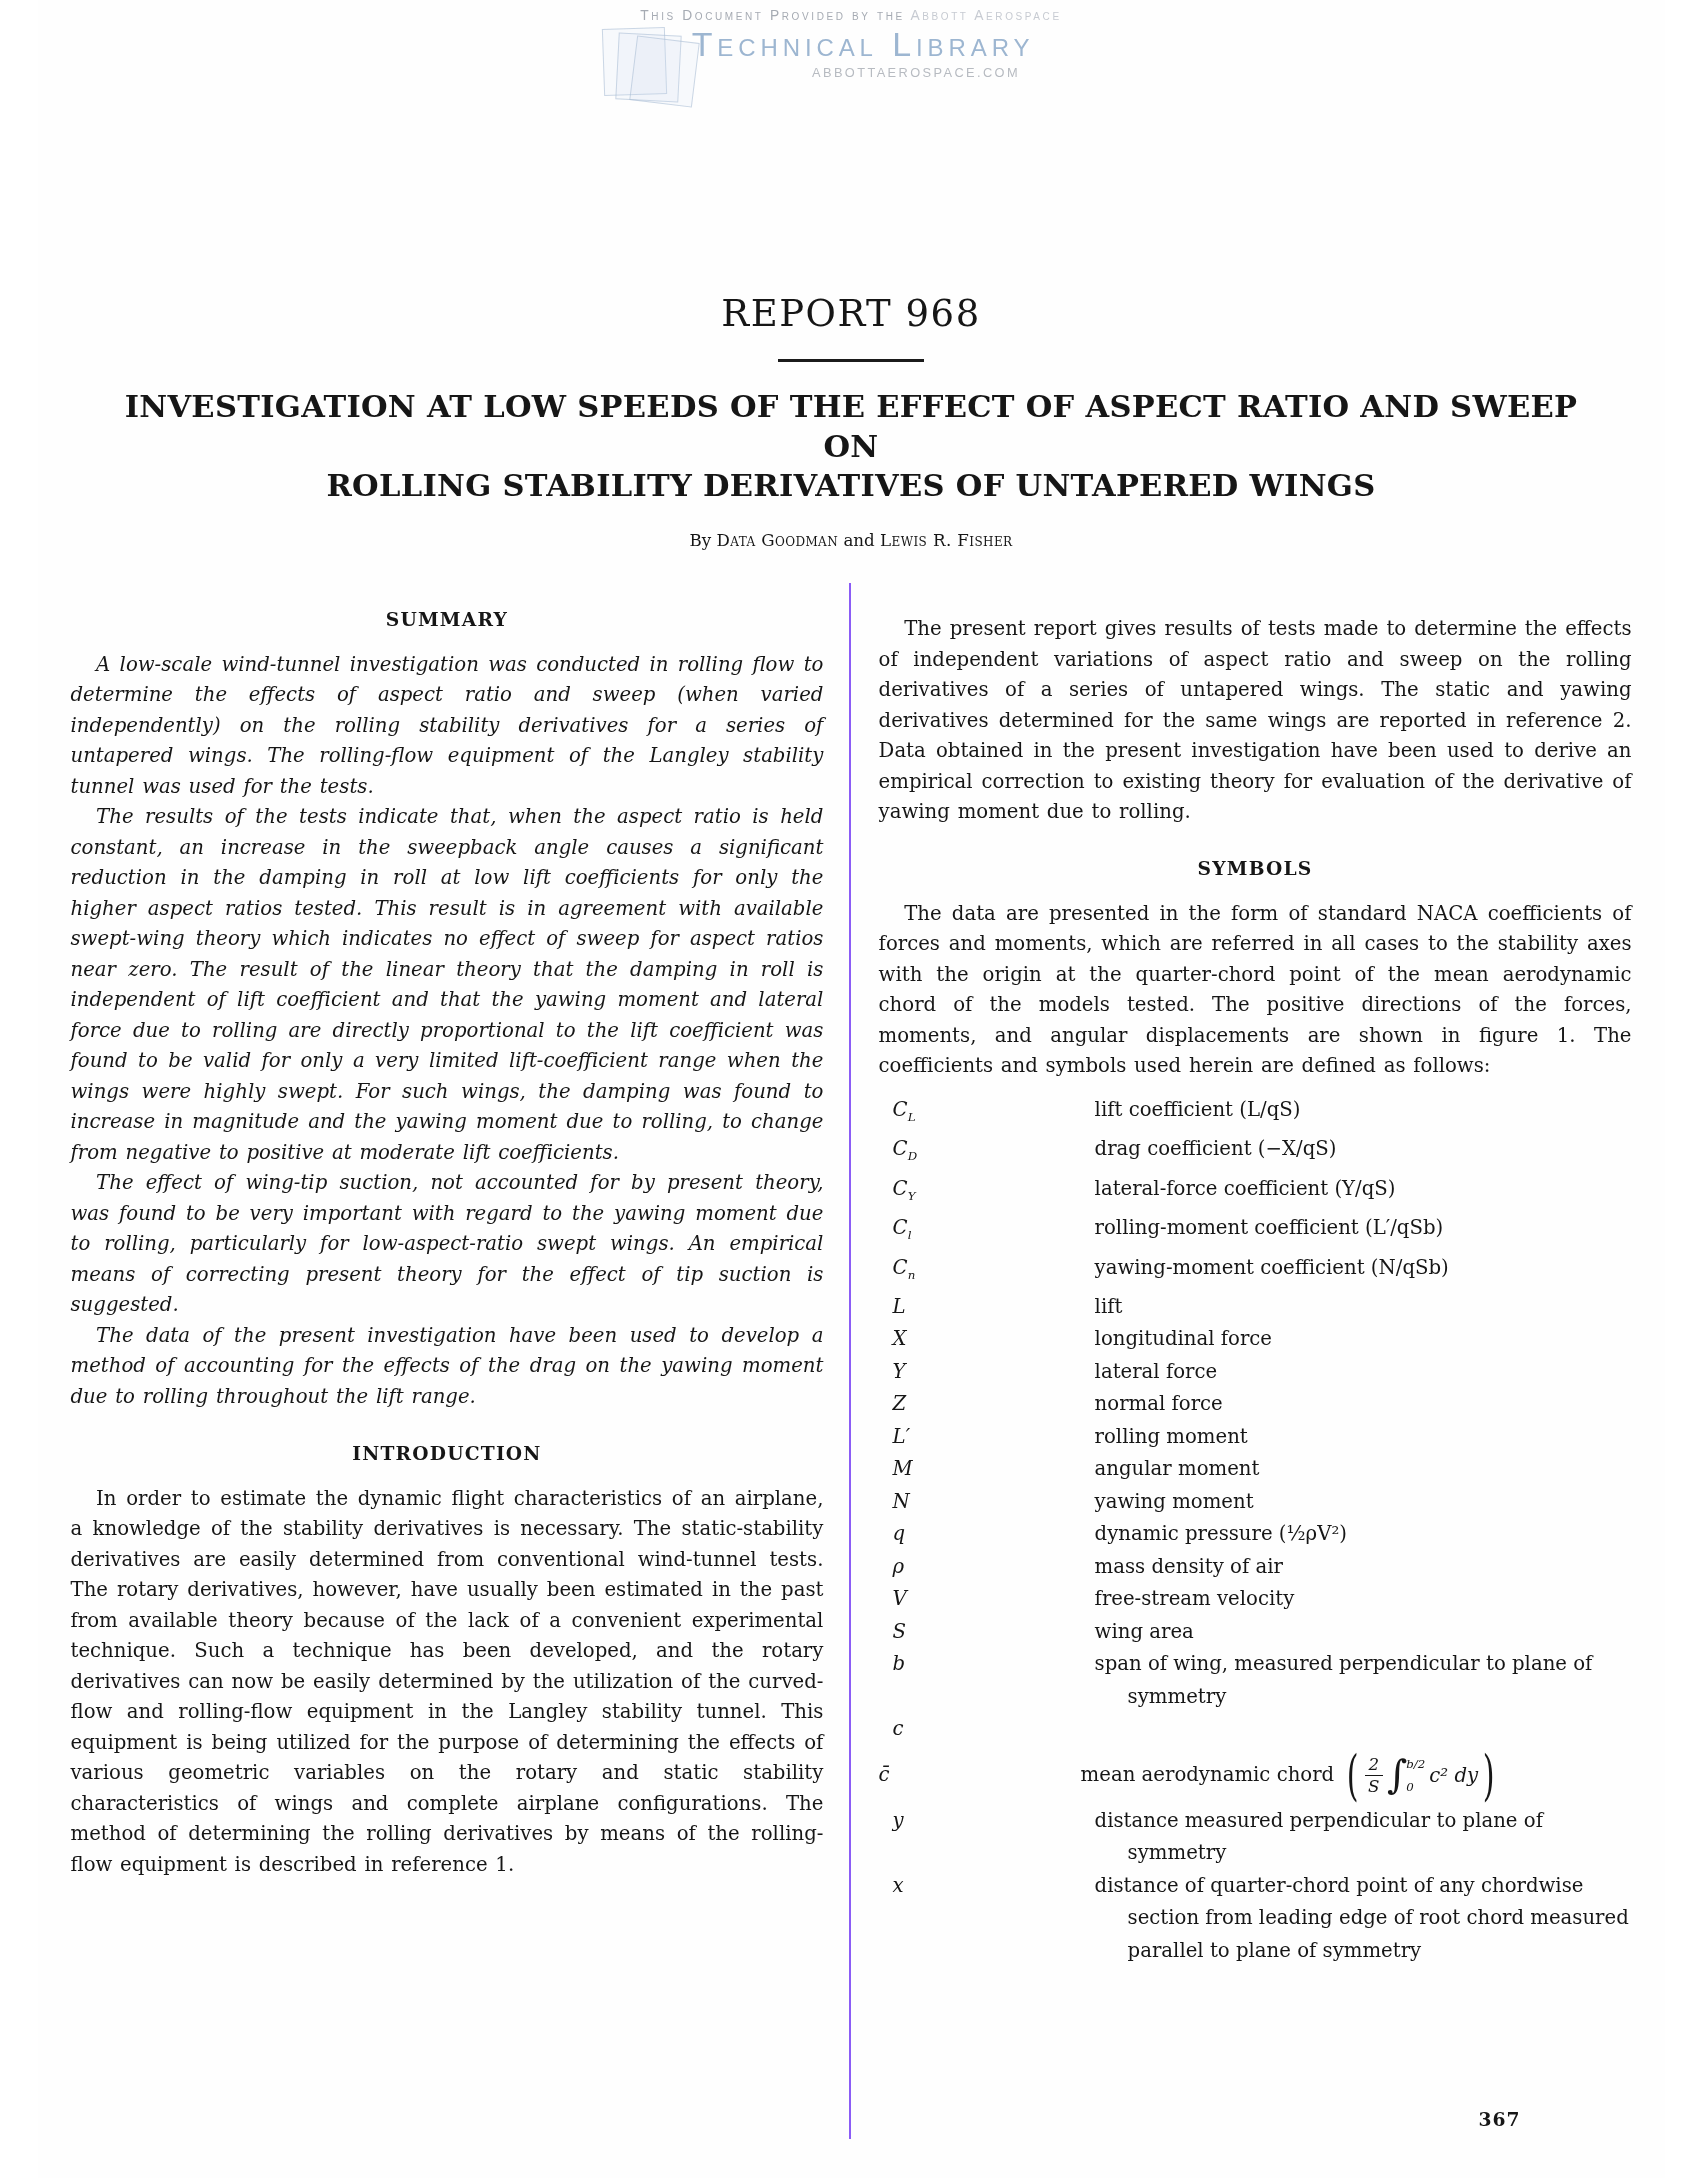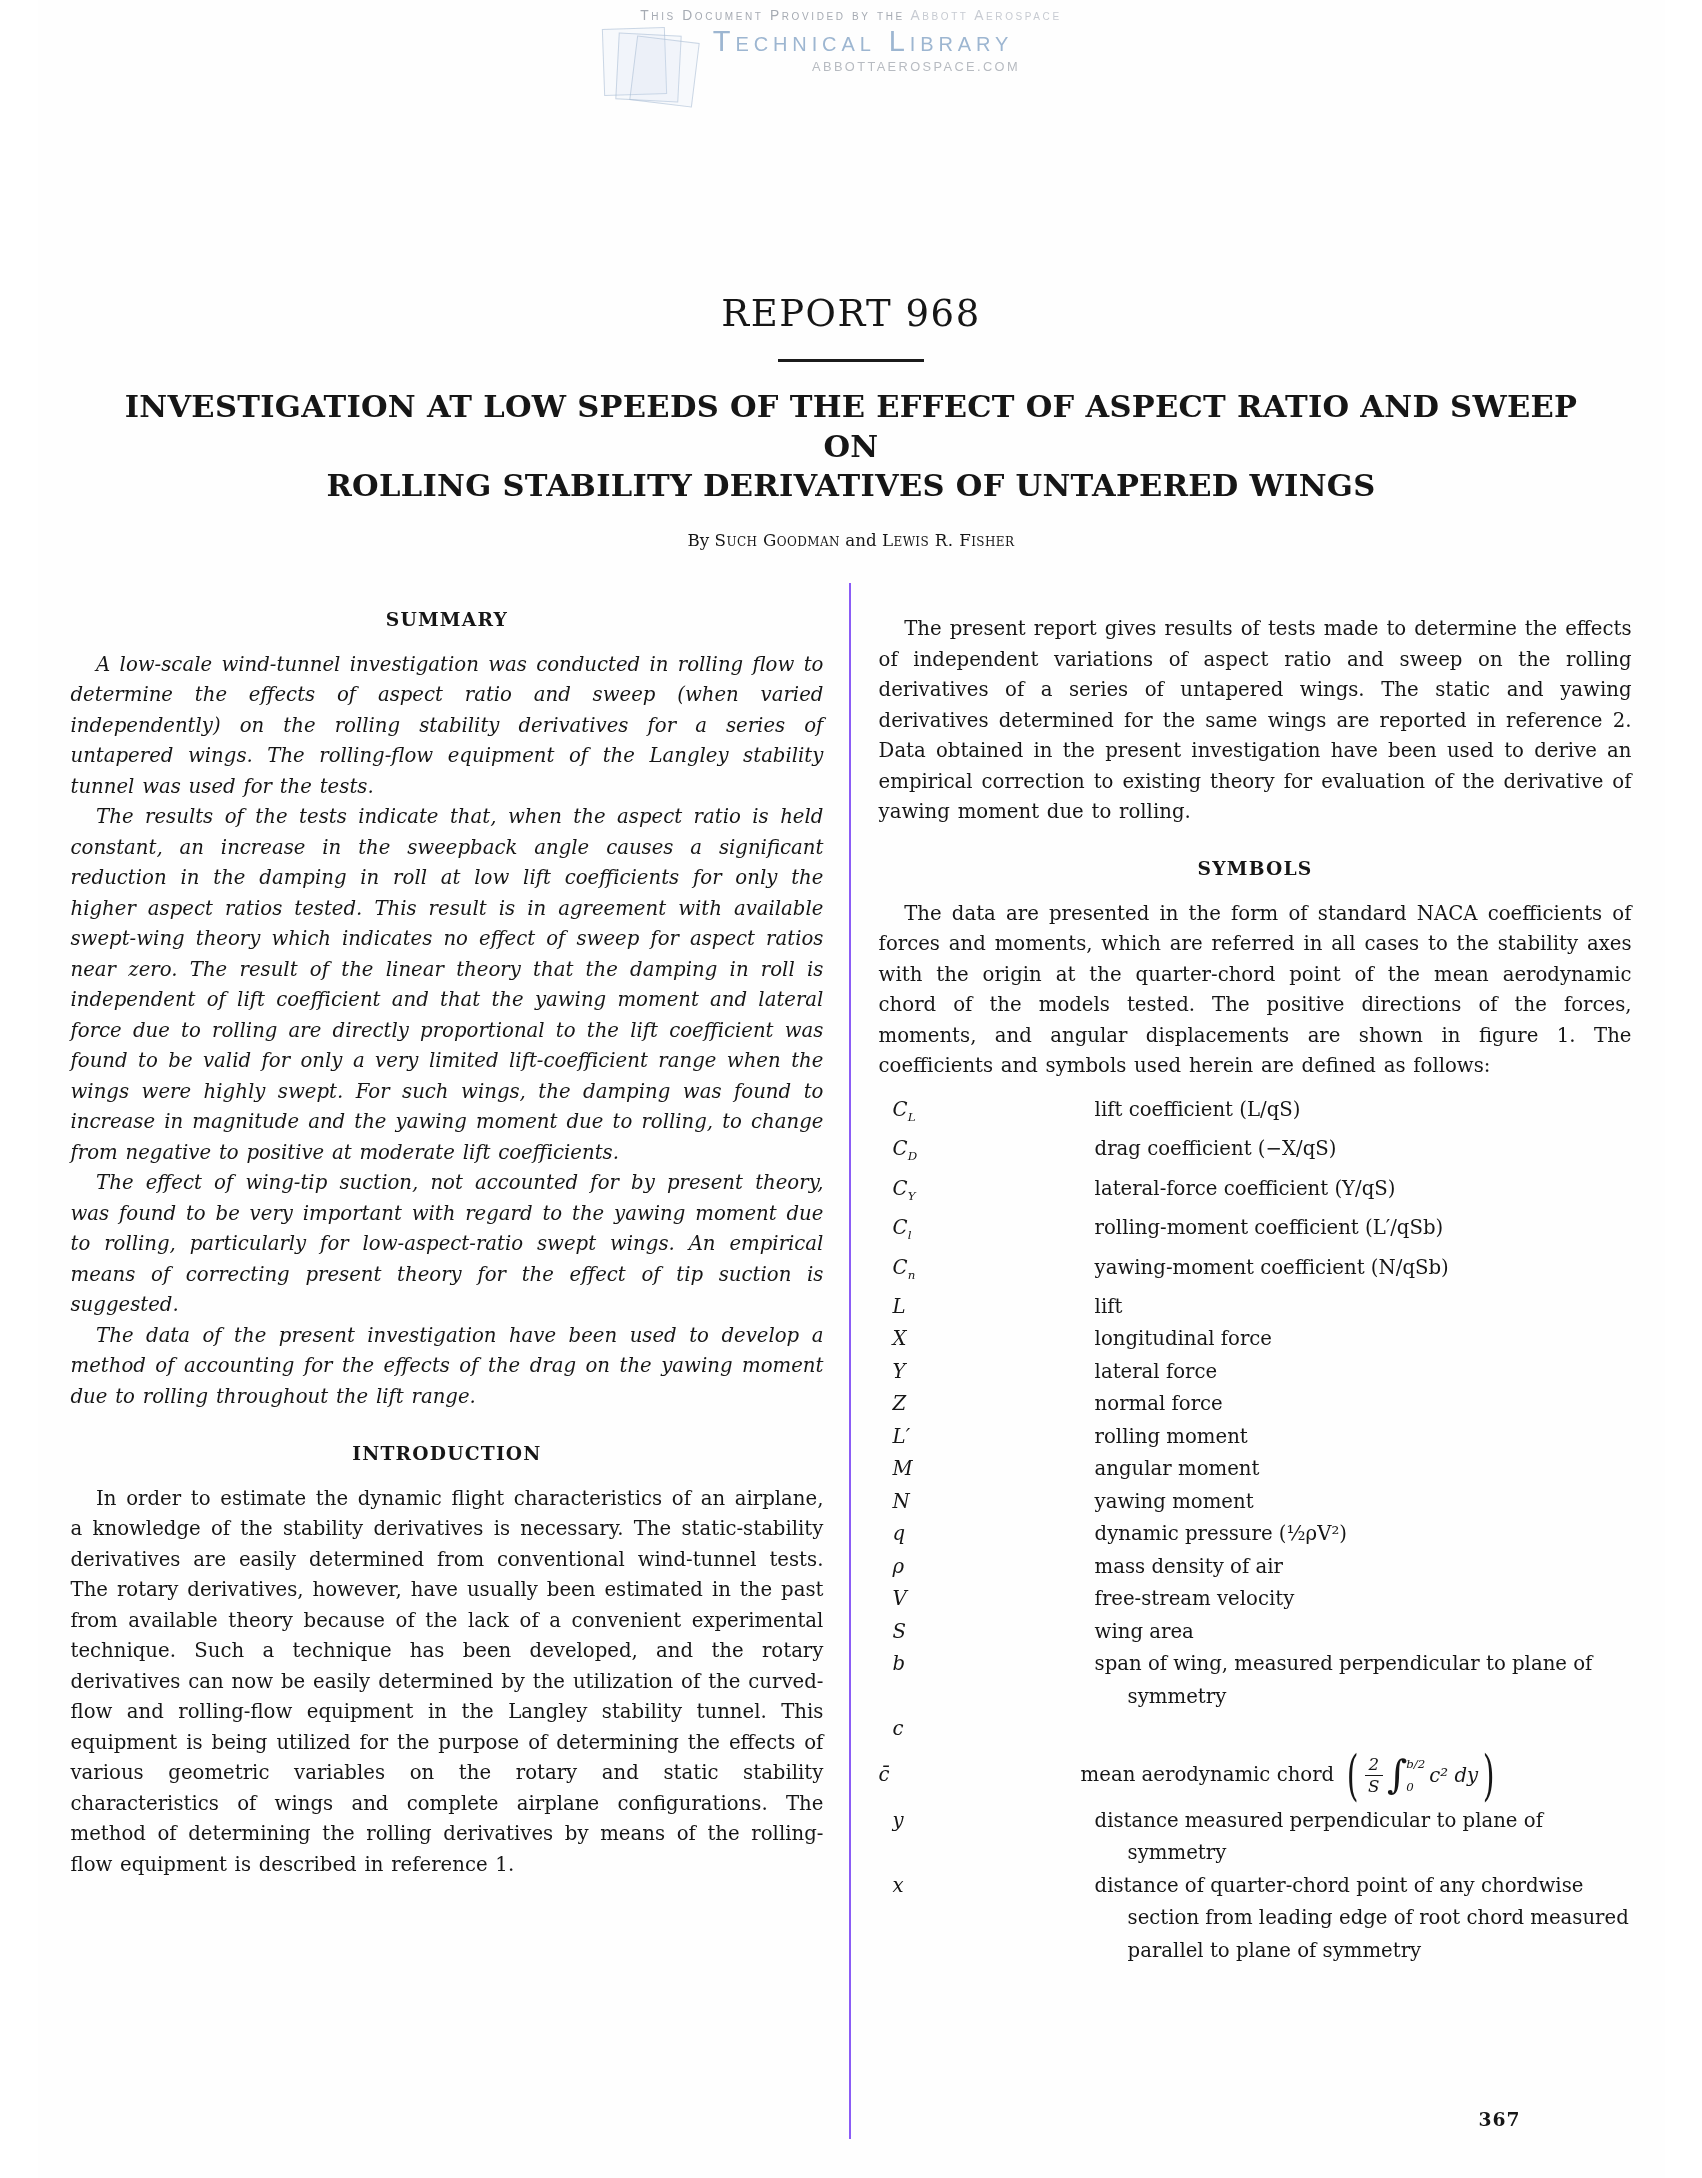--- a/index.html
+++ b/index.html
@@ -24,21 +24,21 @@
   }
   .logo-line1 {
     font-size:13.8px;
     letter-spacing:2.6px;
     color:#a6abb3;
     font-variant:small-caps;
     white-space:nowrap;
   }
   .logo-line1 .org { color:#c7cbd2; }
   .logo-line2 {
-    font-size:29px;
+    font-size:34px;
     letter-spacing:4.9px;
     color:#9db6d1;
     font-variant:small-caps;
     font-weight:500;
     margin-top:1px;
     white-space:nowrap;
     padding-left:24px;
   }
   .logo-line3 {
     font-size:12.8px;
@@ -174,21 +174,21 @@
   </header>
 
   <h1 class="report-no">REPORT 968</h1>
   <div class="title-rule"></div>
 
   <h2 class="main-title">
     <span>INVESTIGATION AT LOW SPEEDS OF THE EFFECT OF ASPECT RATIO AND SWEEP ON</span><br>
     <span>ROLLING STABILITY DERIVATIVES OF UNTAPERED WINGS</span>
   </h2>
 
-  <div class="byline"><span>By </span><span class="sc">Such Goodman</span><span> and </span><span class="sc">Lewis R. Fisher</span></div>
+  <div class="byline"><span>By </span><span class="sc">Data Goodman</span><span> and </span><span class="sc">Lewis R. Fisher</span></div>
 
   <div class="columns">
 
     <div class="col col-left">
       <h3 class="sect-heading">SUMMARY</h3>
       <p class="italic p-indent">A low-scale wind-tunnel investigation was conducted in rolling flow to determine the effects of aspect ratio and sweep (when varied independently) on the rolling stability derivatives for a series of untapered wings. The rolling-flow equipment of the Langley stability tunnel was used for the tests.</p>
       <p class="italic p-indent">The results of the tests indicate that, when the aspect ratio is held constant, an increase in the sweepback angle causes a significant reduction in the damping in roll at low lift coefficients for only the higher aspect ratios tested. This result is in agreement with available swept-wing theory which indicates no effect of sweep for aspect ratios near zero. The result of the linear theory that the damping in roll is independent of lift coefficient and that the yawing moment and lateral force due to rolling are directly proportional to the lift coefficient was found to be valid for only a very limited lift-coefficient range when the wings were highly swept. For such wings, the damping was found to increase in magnitude and the yawing moment due to rolling, to change from negative to positive at moderate lift coefficients.</p>
       <p class="italic p-indent">The effect of wing-tip suction, not accounted for by present theory, was found to be very important with regard to the yawing moment due to rolling, particularly for low-aspect-ratio swept wings. An empirical means of correcting present theory for the effect of tip suction is suggested.</p>
       <p class="italic p-indent">The data of the present investigation have been used to develop a method of accounting for the effects of the drag on the yawing moment due to rolling throughout the lift range.</p>
       <h3 class="sect-heading">INTRODUCTION</h3>

